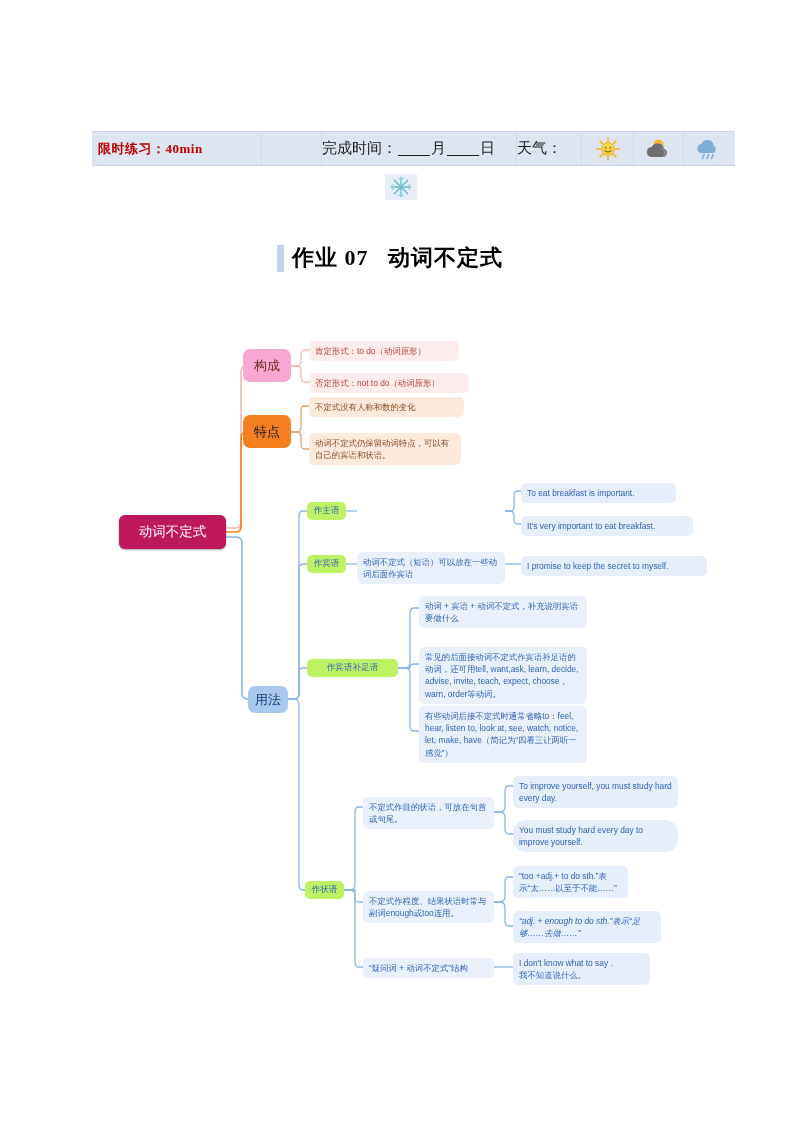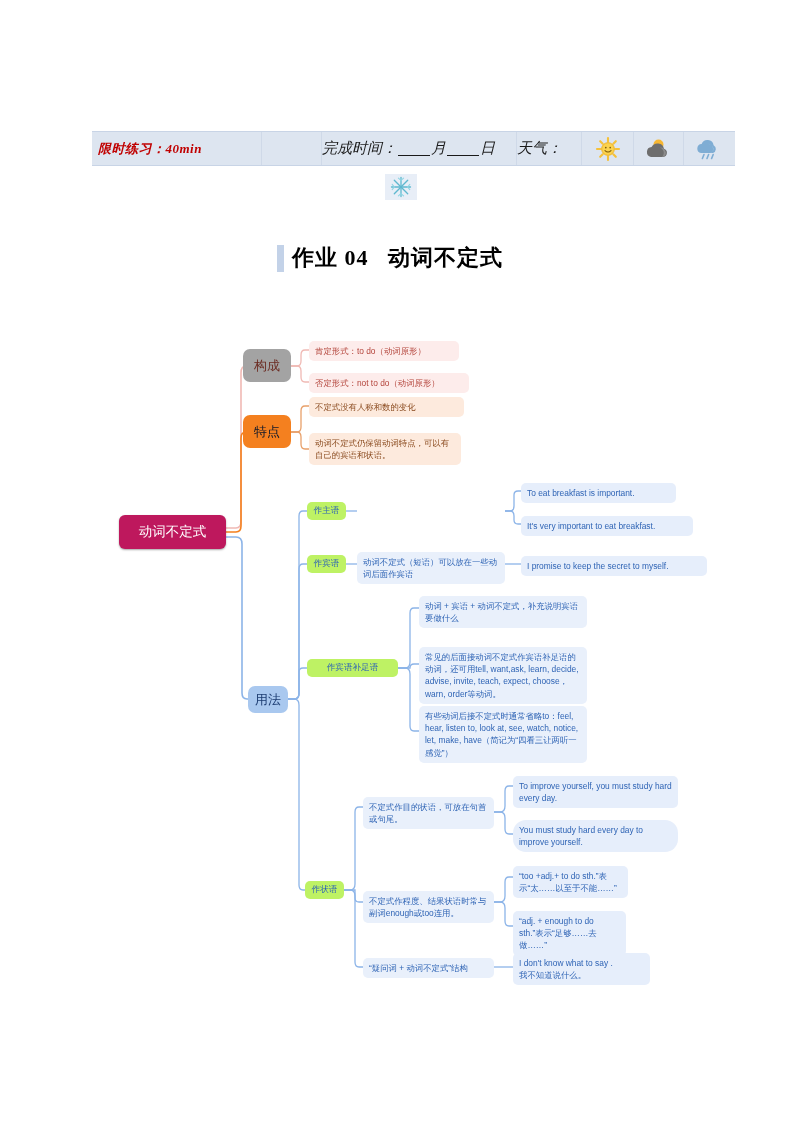--- a/index.html
+++ b/index.html
@@ -7,21 +7,21 @@
     width:794px;height:1123px;
     background:#ffffff;
     font-family:"Liberation Sans","DejaVu Sans",sans-serif;
     position:relative;
     overflow:hidden;
   }
   .page{position:relative;width:794px;height:1123px;}
 
   
   .hdr-wrap{position:absolute;left:92px;top:131px;width:643px;}
-  .hdr-row{display:flex;background:#dde5f0;border-top:1px solid #c8d4e6;border-bottom:1px solid #c8d4e6;height:33px;align-items:center;font-style:italic;}
+  .hdr-row{display:flex;background:#dde5f0;border-top:1px solid #c8d4e6;border-bottom:1px solid #c8d4e6;height:33px;align-items:center;}
   .hdr-cell{height:33px;display:flex;align-items:center;box-sizing:border-box;border-right:1px solid #cfd9e8;}
   .hdr-cell:last-child{border-right:none;}
   .c1{width:170px;padding-left:6px;}
   .c2{width:60px;}
   .c3{width:195px;}
   .c4{width:65px;}
   .c5{width:52px;justify-content:center;}
   .c6{width:50px;justify-content:center;}
   .c7{width:50px;justify-content:center;}
   .lim{color:#c00000;font-weight:bold;font-size:13px;font-family:"Liberation Serif","DejaVu Serif",serif;letter-spacing:.5px;}
@@ -37,21 +37,21 @@
 
   
   .map{position:absolute;left:0;top:0;width:794px;height:1123px;}
   svg.lines{position:absolute;left:0;top:0;width:794px;height:1123px;pointer-events:none;}
 
   .node{position:absolute;box-sizing:border-box;display:flex;align-items:center;}
   .root{left:119px;top:515px;width:107px;height:34px;background:#be185d;border-radius:6px;color:#fff;
         font-size:13.5px;justify-content:center;box-shadow:0 1px 2px rgba(0,0,0,.35);}
 
   .l2{border-radius:7px;justify-content:center;font-size:13px;}
-  .n-gc{left:243px;top:349px;width:48px;height:33px;background:#a3a3a3;color:#6b2b22;}
+  .n-gc{left:243px;top:349px;width:48px;height:33px;background:#f9a8d4;color:#6b2b22;}
   .n-td{left:243px;top:415px;width:48px;height:33px;background:#f4801f;color:#0f172a;}
   .n-yf{left:248px;top:686px;width:40px;height:27px;background:#a9c8ef;color:#1c3c72;}
 
   .l3{border-radius:5px;background:#bef264;color:#2f64b5;font-size:8.6px;padding:3px 5px;line-height:1.35;}
 
   .leaf{border-radius:5px;font-size:8.4px;padding:4px 6px;line-height:1.45;box-sizing:border-box;}
   .leaf-pink{background:#fdeceb;color:#b4453c;}
   .leaf-orange{background:#fdeadd;color:#8a4a1e;}
   .leaf-blue{background:#e9f0fb;color:#2f64b5;}
   .leaf-blue2{background:#e6eefb;color:#2f64b5;}
@@ -132,21 +132,21 @@
         <line x1="4.4" y1="11" x2="2.2" y2="8.4"></line>
           <line x1="4.4" y1="11" x2="2.2" y2="13.6"></line>
         <line x1="17.6" y1="11" x2="19.8" y2="8.4"></line>
           <line x1="17.6" y1="11" x2="19.8" y2="13.6"></line>
       </g>
     </svg>
   </div>
 
   <div class="title-wrap">
     <div class="title-bar"></div>
-    <div class="title-txt">作业 04   动词不定式</div>
+    <div class="title-txt">作业 07   动词不定式</div>
   </div>
 
   <div class="map">
 
     <svg class="lines">
 
       <path d="M226 528 L236 528 Q241 528 241 521 L241 373 Q241 366 246 366 L243 366" stroke="#f0b9b4" stroke-width="1.6" fill="none"></path>
 
       <path d="M226 532 L236 532 Q241 532 241 526 L241 438 Q241 432 246 432 L243 432" stroke="#f4801f" stroke-width="1.6" fill="none"></path>
 
@@ -214,20 +214,20 @@
     <div class="node leaf leaf-blue" style="left:419px;top:706px;width:168px;align-items:flex-start;">有些动词后接不定式时通常省略to：feel, hear, listen to, look at, see, watch, notice, let, make, have（简记为“四看三让两听一感觉”）</div>
 
     <div class="node l3" style="left:305px;top:881px;width:39px;height:18px;justify-content:center;">作状语</div>
 
     <div class="node leaf leaf-blue" style="left:363px;top:797px;width:131px;align-items:flex-start;">不定式作目的状语，可放在句首或句尾。</div>
     <div class="node leaf leaf-blue2" style="left:513px;top:776px;width:165px;align-items:flex-start;">To improve yourself, you must study hard every day.</div>
     <div class="node leaf leaf-blue2" style="left:513px;top:820px;width:165px;align-items:flex-start;border-radius:13px;">You must study hard every day to improve yourself.</div>
 
     <div class="node leaf leaf-blue" style="left:363px;top:891px;width:131px;align-items:flex-start;">不定式作程度、结果状语时常与副词enough或too连用。</div>
     <div class="node leaf leaf-blue2" style="left:513px;top:866px;width:115px;align-items:flex-start;">“too +adj.+ to do sth.”表示“太……以至于不能……”</div>
-    <div class="node leaf leaf-blue2" style="left:513px;top:911px;width:113px;align-items:flex-start;">“adj. + enough to do sth.”表示“足够……去做……”</div>
+    <div class="node leaf leaf-blue2" style="left:513px;top:911px;width:148px;align-items:flex-start;font-style:italic;">“adj. + enough to do sth.”表示“足够……去做……”</div>
 
     <div class="node leaf leaf-blue" style="left:363px;top:958px;width:131px;">“疑问词 + 动词不定式”结构</div>
     <div class="node leaf leaf-blue2" style="left:513px;top:953px;width:137px;align-items:flex-start;white-space:pre-line;">I don't know what to say .
 我不知道说什么。</div>
 
   </div>
 </div>
 
 </body></html>

